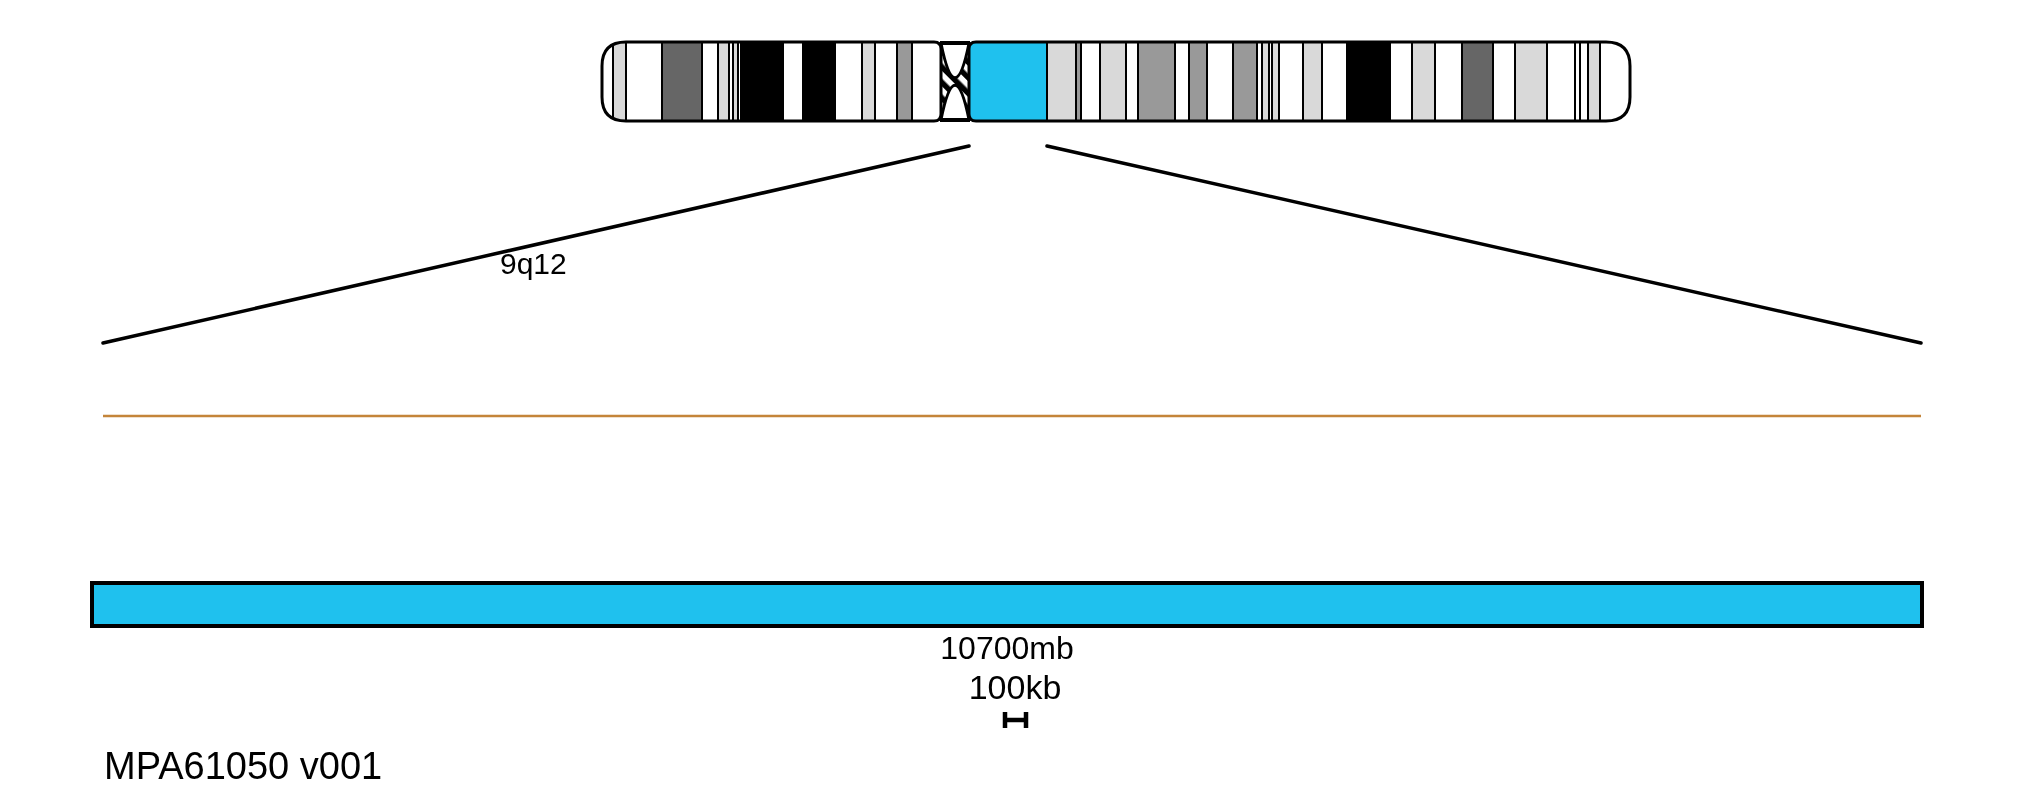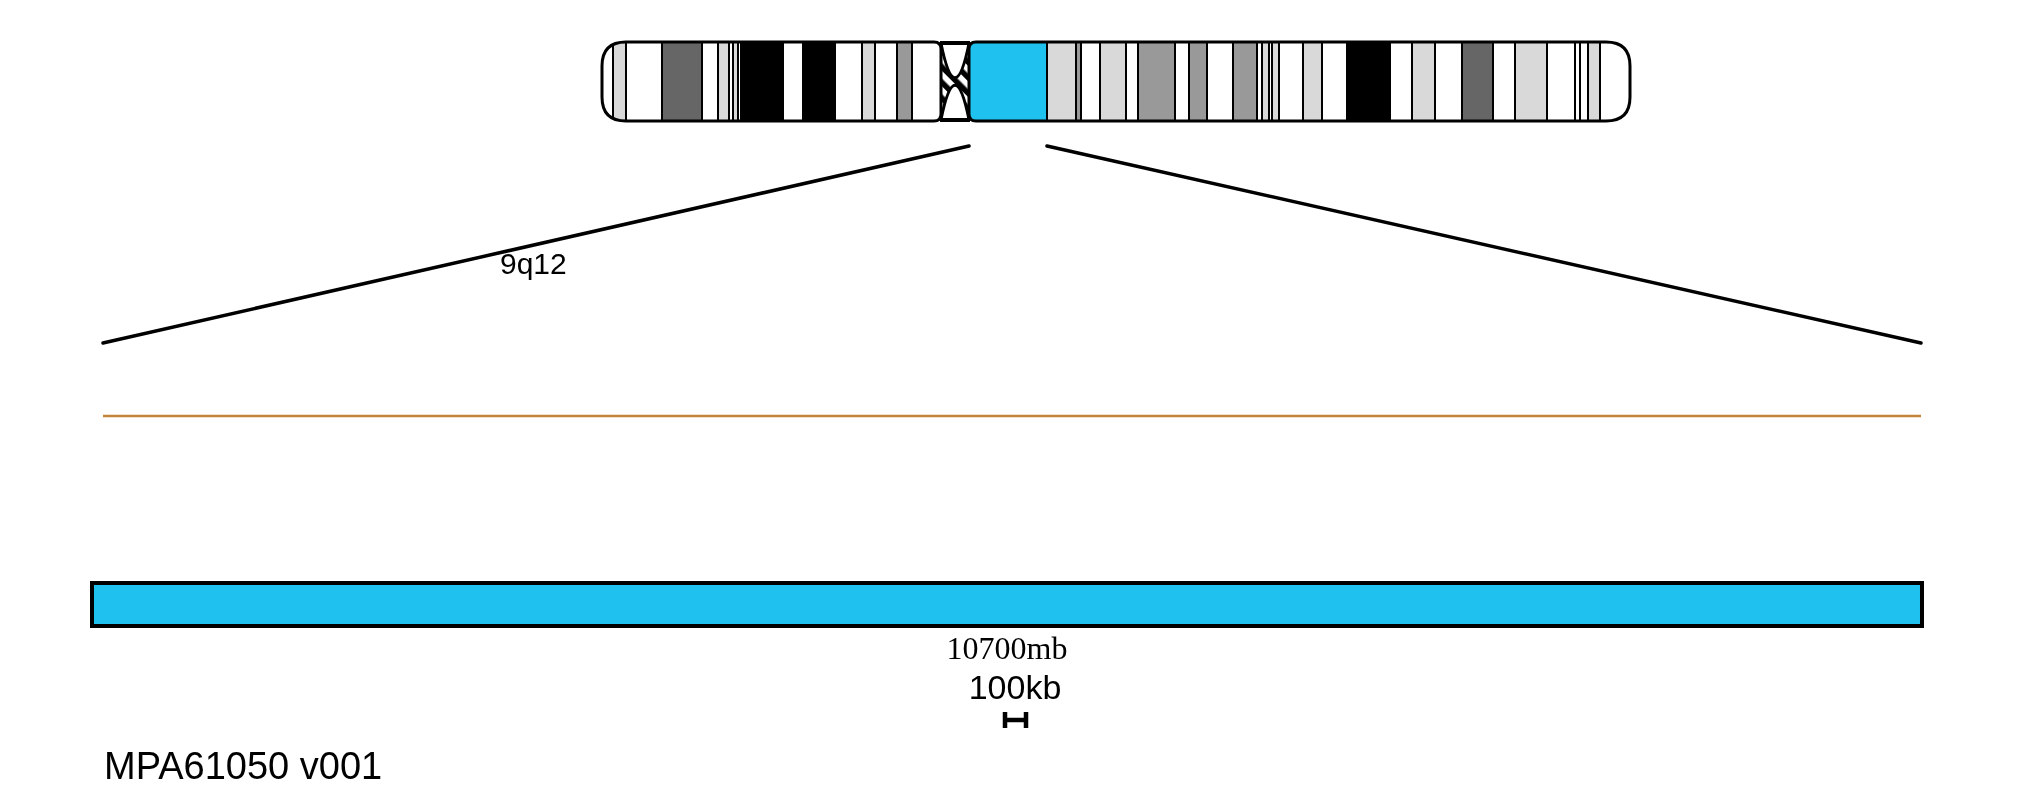--- a/index.html
+++ b/index.html
@@ -8,21 +8,21 @@
     width: 2032px;
     height: 785px;
     background: #ffffff;
     overflow: hidden;
     font-family: "Liberation Sans", sans-serif;
     color: #000000;
   }
   .canvas svg { position: absolute; left: 0; top: 0; }
   .label { position: absolute; line-height: 1.15; white-space: nowrap; }
   .region-label    { left: 500px;  top: 247px; font-size: 30px; }
-  .bar-label       { left: 1007px; top: 630px; font-size: 32px; transform: translateX(-50%); font-family: Liberation Serif, serif; }
+  .bar-label       { left: 1007px; top: 630px; font-size: 32px; transform: translateX(-50%); }
   .scale-label     { left: 1015px; top: 668px; font-size: 34px; transform: translateX(-50%); }
   .figure-id-label { left: 104px;  top: 745px; font-size: 38px; }
 </style>
 </head>
 <body>
 
 <div class="canvas">
   <svg id="fig-svg" width="2032" height="785" viewBox="0 0 2032 785">
       <defs>
         <pattern id="hatch" width="11" height="11" patternUnits="userSpaceOnUse" patternTransform="rotate(-45)">

